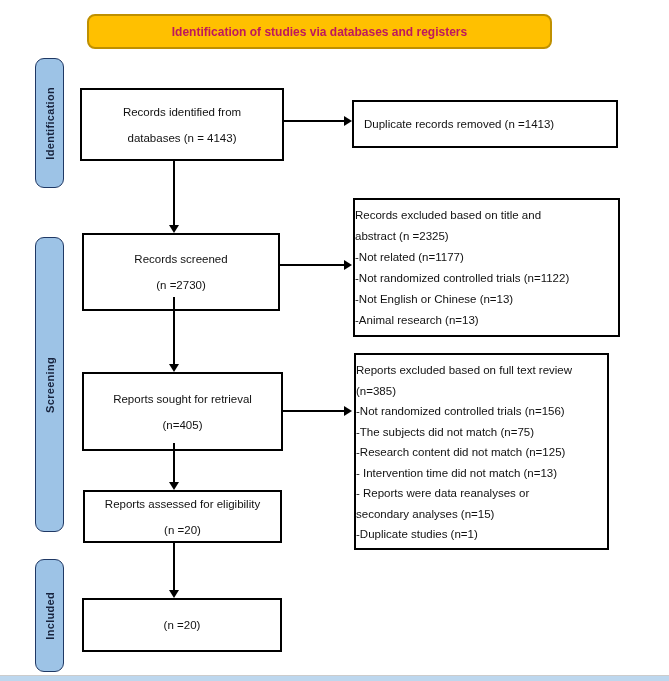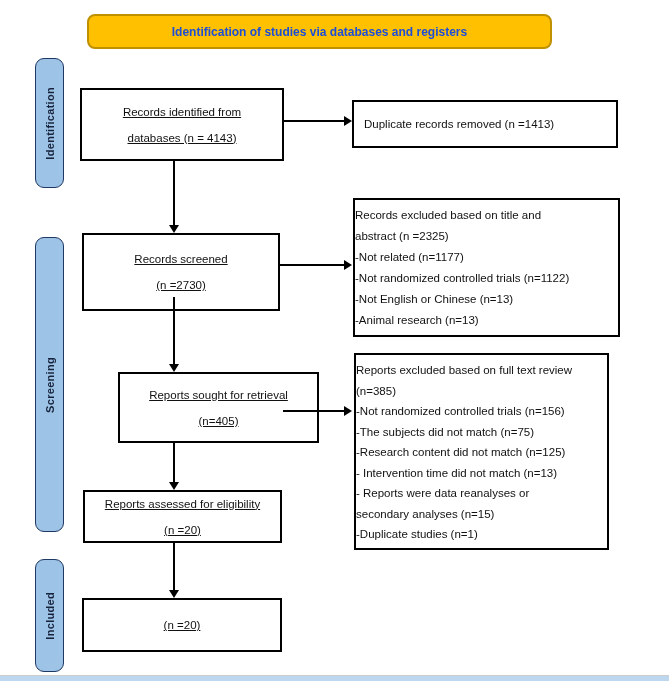--- a/index.html
+++ b/index.html
@@ -13,21 +13,21 @@
     overflow: hidden;
   }
   .banner {
     position: absolute;
     left: 87px; top: 14px; width: 465px; height: 35px;
     background: #FFC000;
     border: 2px solid #BF9000;
     border-radius: 8px;
     box-sizing: border-box;
     display: flex; align-items: center; justify-content: center;
-    font-size: 12px; font-weight: bold; color: #1d4ed8;
+    font-size: 12px; font-weight: bold; color: #be185d;
   }
   .stage {
     position: absolute;
     left: 35px; width: 29px;
     background: #9DC3E6;
     border: 1.5px solid #1F3864;
     border-radius: 9px;
     box-sizing: border-box;
     display: flex; align-items: center; justify-content: center;
   }
@@ -41,21 +41,20 @@
   .fbox {
     position: absolute;
     background: #ffffff;
     border: 2px solid #000000;
     box-sizing: border-box;
   }
   .fbox.center {
     display: flex; flex-direction: column;
     align-items: center; justify-content: center;
     text-align: center;
-    text-decoration: underline;
   }
   .fbox.left {
     display: flex; flex-direction: column;
     justify-content: flex-start;
     text-align: left;
     padding: 5px 0;
   }
   .fbox .ln { font-size: 11.5px; white-space: nowrap; }
   .fbox.center .ln { line-height: 26px; }
   .hline { position: absolute; height: 2px; background: #000; }
@@ -117,21 +116,21 @@
 
   <div class="fbox left rb2" style="left:353px; top:198px; width:267px; height:139px;">
     <div class="ln">Records excluded based on title and</div>
     <div class="ln">abstract (n =2325)</div>
     <div class="ln">-Not related (n=1177)</div>
     <div class="ln">-Not randomized controlled trials (n=1122)</div>
     <div class="ln">-Not English or Chinese (n=13)</div>
     <div class="ln">-Animal research (n=13)</div>
   </div>
 
-  <div class="fbox center" style="left:82px; top:372px; width:201px; height:71px;margin-left:36px;">
+  <div class="fbox center" style="left:82px; top:372px; width:201px; height:79px;">
     <div class="ln">Reports sought for retrieval</div>
     <div class="ln">(n=405)</div>
   </div>
 
   <div class="fbox left rb3" style="left:354px; top:353px; width:255px; height:197px;">
     <div class="ln">Reports excluded based on full text review</div>
     <div class="ln">(n=385)</div>
     <div class="ln">-Not randomized controlled trials (n=156)</div>
     <div class="ln">-The subjects did not match (n=75)</div>
     <div class="ln">-Research content did not match (n=125)</div>

